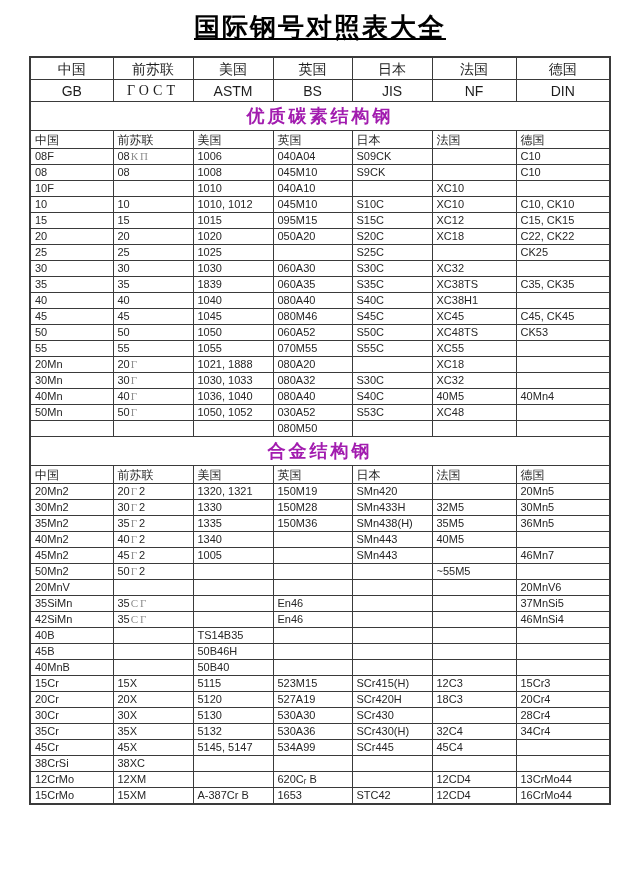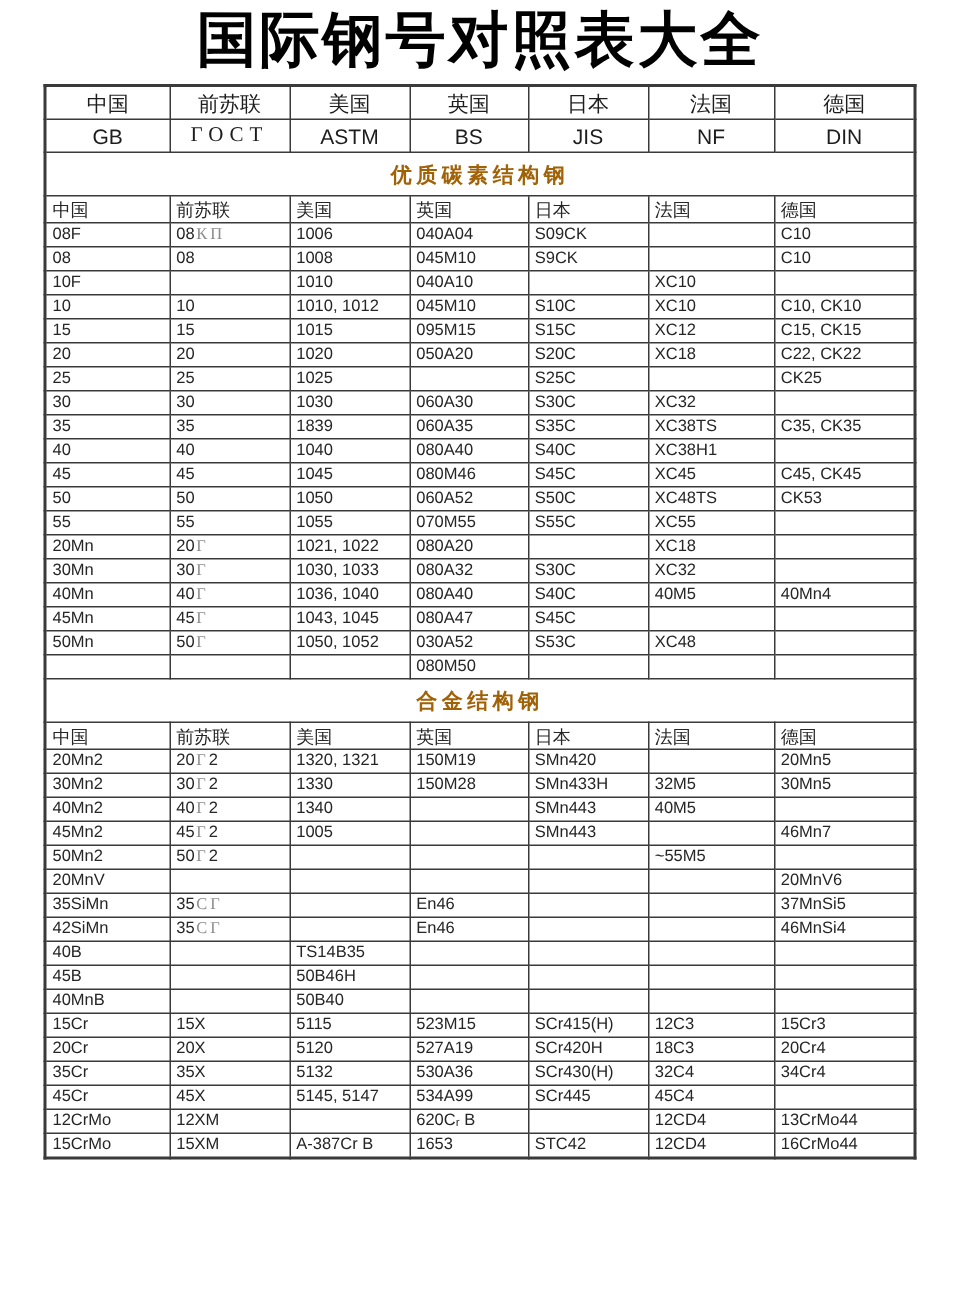--- a/index.html
+++ b/index.html
@@ -2,42 +2,42 @@
 <html><head>
 <meta charset="utf-8">
 <style>
   html,body{margin:0;padding:0;}
   body{
     width:640px;height:875px;overflow:hidden;background:#ffffff;
     font-family:"Liberation Sans","DejaVu Sans",sans-serif;color:#1d1d1d;
   }
   .page{padding-top:5px;}
   .title{
-    text-align:center;font-size:40px;font-weight:bold;color:#000;
-    margin:0 0 7px 0;letter-spacing:2px;line-height:44px;
+    text-align:center;font-size:26px;font-weight:bold;color:#000;
+    margin:0 0 7px 0;letter-spacing:2px;line-height:44px;text-decoration:underline;
   }
   .tablewrap{width:582px;margin:0 auto;}
   table{
     border-collapse:collapse;width:100%;table-layout:fixed;
     border:2px solid #3a3a3a;
   }
   td{
     border:1px solid #3a3a3a;font-size:11px;padding:0 4px;
     height:15px;line-height:13px;white-space:nowrap;overflow:hidden;
     text-align:left;vertical-align:middle;color:#262626;
   }
   tr.tophead td{
     text-align:center;font-size:14px;height:21px;line-height:20px;color:#1d1d1d;
   }
   td.gost{
     letter-spacing:4px;color:#8d8d8d;
     font-family:"Liberation Serif","DejaVu Serif",serif;font-size:13px;
   }
   tr.section-banner td{
-    text-align:center;color:#a16207;font-weight:bold;font-size:14px;
+    text-align:center;color:#a21caf;font-weight:bold;font-size:18px;
     height:28px;line-height:28px;letter-spacing:3px;
   }
   tr.subhead td{font-size:12px;height:17px;line-height:16px;}
   .cyr{
     color:#8d8d8d;font-family:"Liberation Serif","DejaVu Serif",serif;
     letter-spacing:2px;padding-left:1px;text-align:right;
   }
 </style>
 </head>
 <body>
@@ -202,21 +202,21 @@
             <td>55</td>
             <td>1055</td>
             <td>070M55</td>
             <td>S55C</td>
             <td>XC55</td>
             <td></td>
           </tr>
           <tr>
             <td>20Mn</td>
             <td>20<span class="cyr">Г</span></td>
-            <td>1021, 1022</td>
+            <td>1021, 1888</td>
             <td>080A20</td>
             <td></td>
             <td>XC18</td>
             <td></td>
           </tr>
           <tr>
             <td>30Mn</td>
             <td>30<span class="cyr">Г</span></td>
             <td>1030, 1033</td>
             <td>080A32</td>
@@ -225,29 +225,20 @@
             <td></td>
           </tr>
           <tr>
             <td>40Mn</td>
             <td>40<span class="cyr">Г</span></td>
             <td>1036, 1040</td>
             <td>080A40</td>
             <td>S40C</td>
             <td>40M5</td>
             <td>40Mn4</td>
-          </tr>
-          <tr>
-            <td>45Mn</td>
-            <td>45<span class="cyr">Г</span></td>
-            <td>1043, 1045</td>
-            <td>080A47</td>
-            <td>S45C</td>
-            <td></td>
-            <td></td>
           </tr>
           <tr>
             <td>50Mn</td>
             <td>50<span class="cyr">Г</span></td>
             <td>1050, 1052</td>
             <td>030A52</td>
             <td>S53C</td>
             <td>XC48</td>
             <td></td>
           </tr>
@@ -284,20 +275,29 @@
           <tr>
             <td>30Mn2</td>
             <td>30<span class="cyr">Г</span>2</td>
             <td>1330</td>
             <td>150M28</td>
             <td>SMn433H</td>
             <td>32M5</td>
             <td>30Mn5</td>
           </tr>
           <tr>
+            <td>35Mn2</td>
+            <td>35<span class="cyr">Г</span>2</td>
+            <td>1335</td>
+            <td>150M36</td>
+            <td>SMn438(H)</td>
+            <td>35M5</td>
+            <td>36Mn5</td>
+          </tr>
+          <tr>
             <td>40Mn2</td>
             <td>40<span class="cyr">Г</span>2</td>
             <td>1340</td>
             <td></td>
             <td>SMn443</td>
             <td>40M5</td>
             <td></td>
           </tr>
           <tr>
             <td>45Mn2</td>
@@ -383,38 +383,56 @@
           <tr>
             <td>20Cr</td>
             <td>20X</td>
             <td>5120</td>
             <td>527A19</td>
             <td>SCr420H</td>
             <td>18C3</td>
             <td>20Cr4</td>
           </tr>
           <tr>
+            <td>30Cr</td>
+            <td>30X</td>
+            <td>5130</td>
+            <td>530A30</td>
+            <td>SCr430</td>
+            <td></td>
+            <td>28Cr4</td>
+          </tr>
+          <tr>
             <td>35Cr</td>
             <td>35X</td>
             <td>5132</td>
             <td>530A36</td>
             <td>SCr430(H)</td>
             <td>32C4</td>
             <td>34Cr4</td>
           </tr>
           <tr>
             <td>45Cr</td>
             <td>45X</td>
             <td>5145, 5147</td>
             <td>534A99</td>
             <td>SCr445</td>
             <td>45C4</td>
             <td></td>
           </tr>
           <tr>
+            <td>38CrSi</td>
+            <td>38XC</td>
+            <td></td>
+            <td></td>
+            <td></td>
+            <td></td>
+            <td></td>
+          </tr>
+          <tr>
             <td>12CrMo</td>
             <td>12XM</td>
             <td></td>
             <td>620Cᵣ B</td>
             <td></td>
             <td>12CD4</td>
             <td>13CrMo44</td>
           </tr>
           <tr>
             <td>15CrMo</td>

